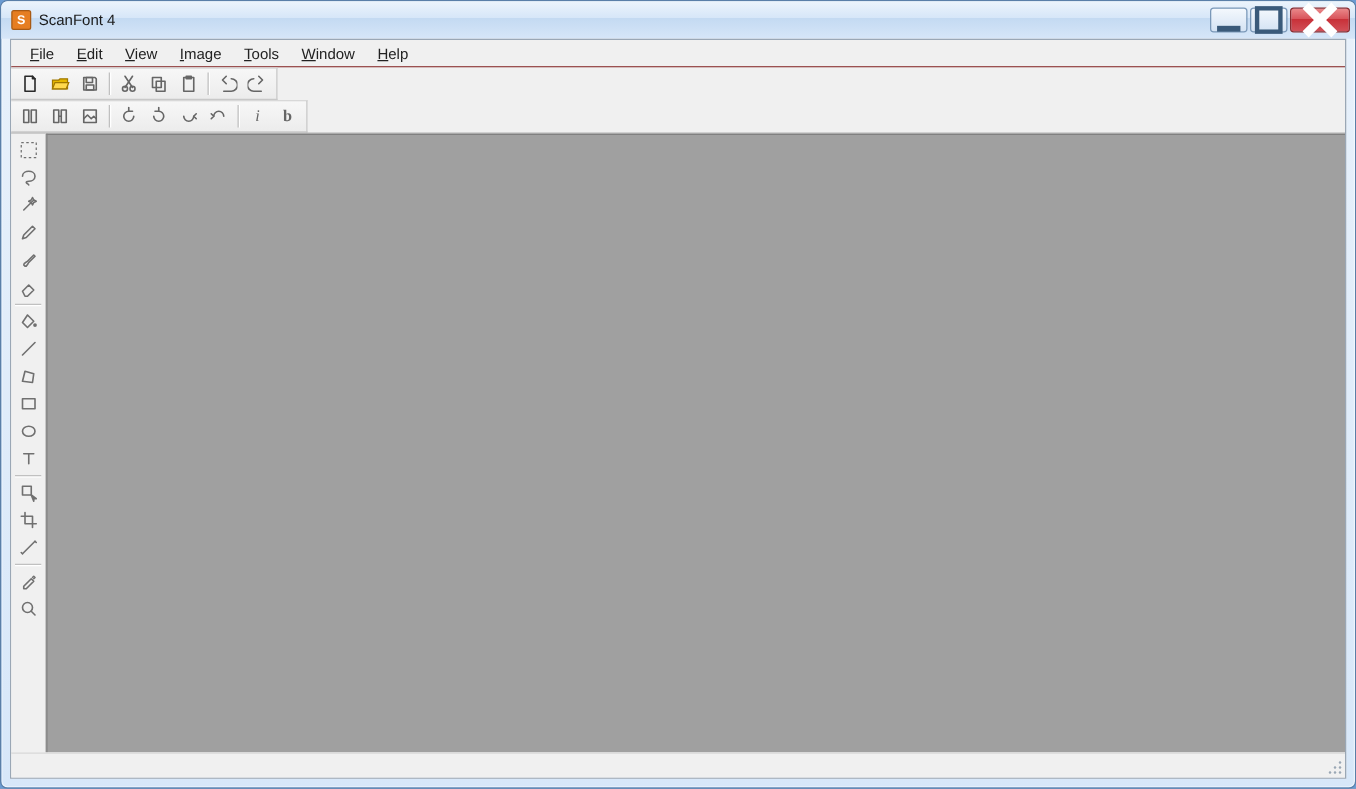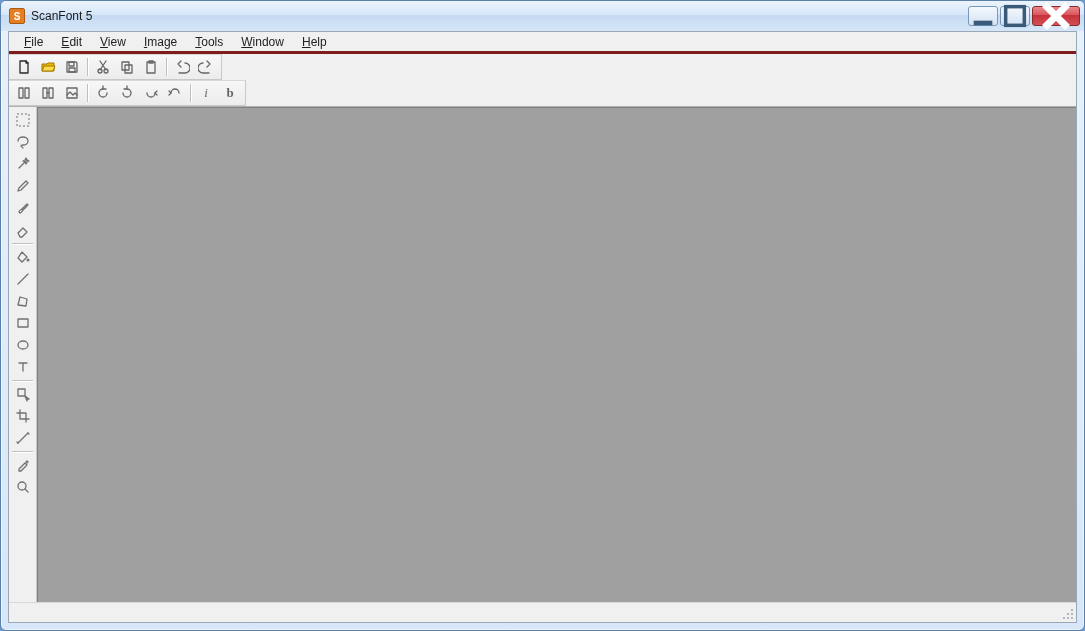--- a/index.html
+++ b/index.html
@@ -71,21 +71,21 @@
     flex-direction: column;
     position: relative;
   }
 
   .menubar {
     height: 22px;
     background: #f0f0f0;
     display: flex;
     align-items: center;
     padding: 0 6px;
-    border-bottom: 3px solid #7f1d1d;
+    border-bottom: 1px solid #7f1d1d;
   }
   .menu-item {
     padding: 2px 9px;
     color: #222;
     cursor: default;
   }
   .menu-item .ul { text-decoration: underline; }
 
   .toolbar-row {
     height: 26px;
@@ -170,21 +170,21 @@
     width: 14px; height: 14px;
     color: #9aa7b5;
   }
 </style>
 </head>
 <body>
 
 <div class="window">
   <div class="titlebar">
     <div class="app-icon">S</div>
-    <div class="title">ScanFont 5</div>
+    <div class="title">ScanFont 4</div>
     <div class="win-controls">
       <div class="win-btn">
         <svg viewBox="0 0 12 12">
             <rect x="2" y="8" width="8" height="2" fill="currentColor"></rect>
           </svg>
       </div>
       <div class="win-btn">
         <svg viewBox="0 0 12 12">
             <rect x="2" y="2" width="8" height="8" fill="none" stroke="currentColor" stroke-width="1.5"></rect>
           </svg>

